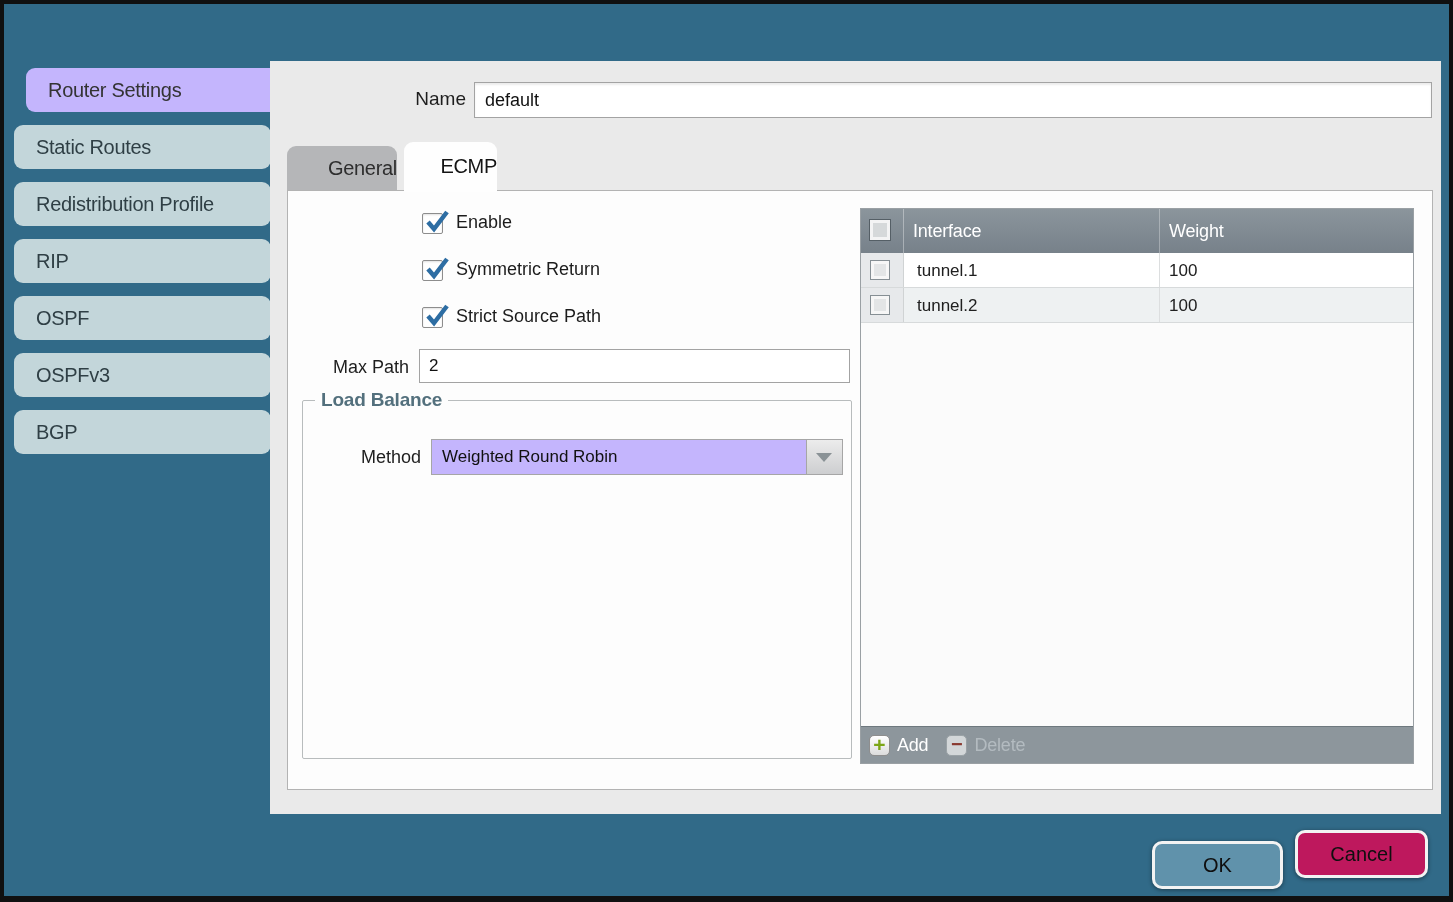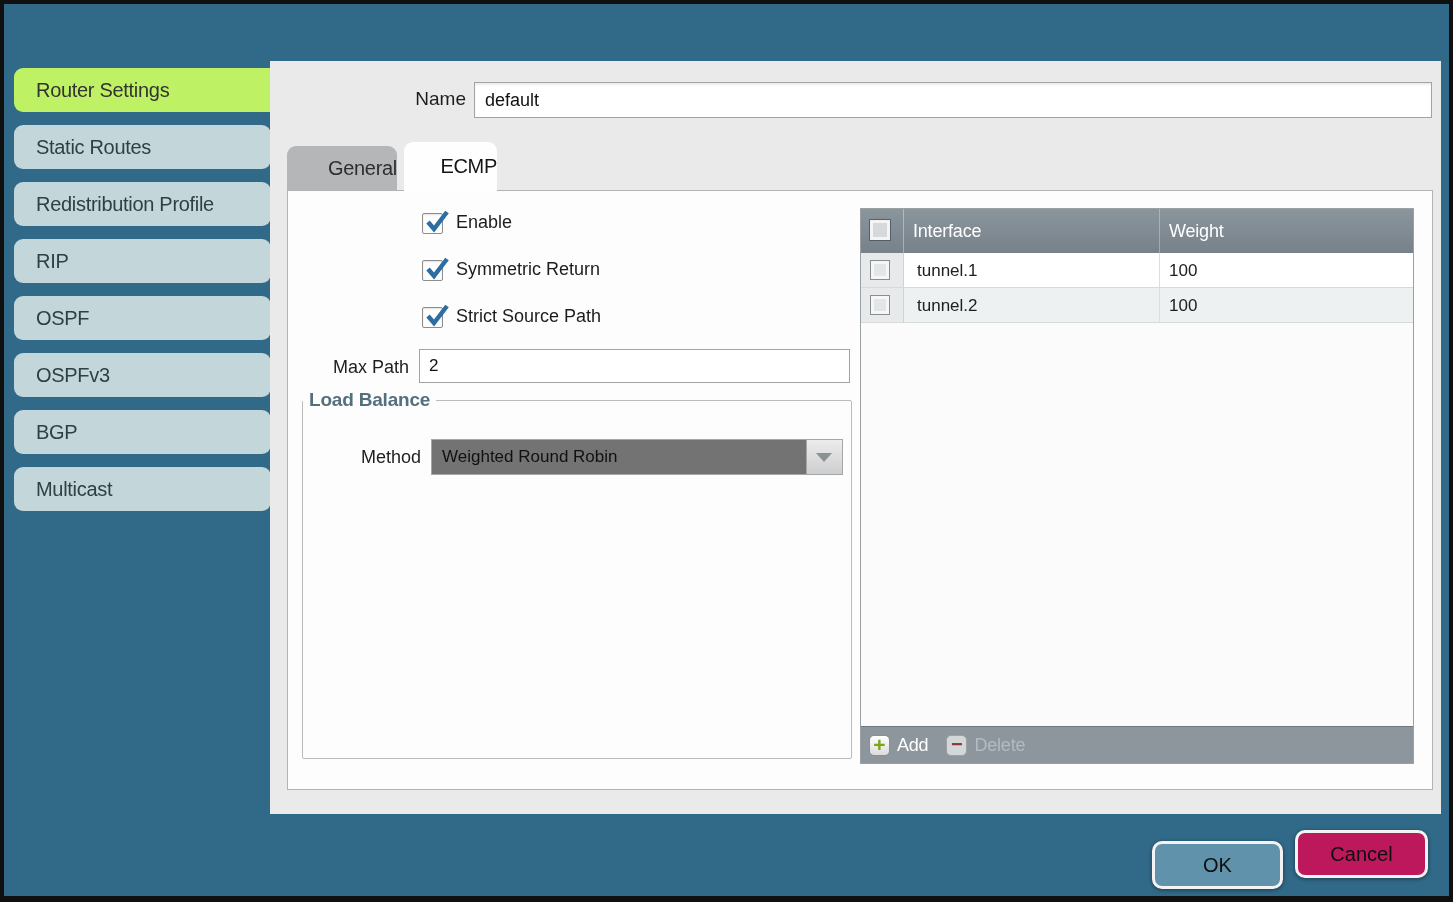--- a/index.html
+++ b/index.html
@@ -21,22 +21,22 @@
   .restore-ic { position:absolute; left:1415px; top:9px; width:26px; height:26px;
     border:3px solid #eeeeee; cursor:pointer; }
   .restore-ic .inner { position:absolute; left:4px; top:6px; width:11px; height:8px;
     background:#cfcfcf; }
 
   
   .side-tab { position:absolute; left:10px; width:257px; height:44px;
     background:#c3d6da; border-radius:9px; color:#2f3f45;
     font-size:20px; line-height:44px; padding-left:22px; cursor:pointer;
     letter-spacing:-0.3px; }
-  .side-tab.active { width:262px; background:#bef264; color:#333333;
-    border-radius:9px 0 0 9px; }
+  .side-tab.active { width:262px; background:#c4b5fd; color:#333333;
+    border-radius:9px 0 0 9px;margin-left:12px; }
 
   
   .panel { position:absolute; left:266px; top:57px; width:1171px; height:753px;
     background:#eaeaea; }
   .name-label { position:absolute; left:60px; top:27px; width:136px;
     text-align:right; font-size:19px; color:#1e1e1e; }
   .name-input { position:absolute; left:204px; top:21px; width:958px; height:36px;
     border:1px solid #a3a3a3; background:#fff; font-size:18px; padding:0 10px;
     box-shadow:inset 0 2px 2px rgba(0,0,0,.08);
     font-family:"Liberation Sans","DejaVu Sans",sans-serif; color:#111; }
@@ -62,26 +62,26 @@
 
   .maxpath-label { position:absolute; left:0; top:166px; width:121px;
     text-align:right; font-size:18px; color:#1e1e1e; }
   .maxpath-input { position:absolute; left:131px; top:158px; width:431px; height:34px;
     border:1px solid #a3a3a3; background:#fff; font-size:17px; padding:0 9px;
     font-family:"Liberation Sans","DejaVu Sans",sans-serif; color:#111; }
 
   
   fieldset.lb { position:absolute; left:14px; top:198px; width:550px; height:370px;
     border:1px solid #b8bcbd; border-radius:2px; background:transparent; }
-  fieldset.lb legend { margin-left:0; padding:0 6px; font-size:19px;
+  fieldset.lb legend { margin-left:12px; padding:0 6px; font-size:19px;
     font-weight:bold; color:#53707d; letter-spacing:-0.2px; }
   .method-label { position:absolute; left:10px; top:36px; width:108px;
     text-align:right; font-size:18px; color:#1e1e1e; }
   .method-select { position:absolute; left:128px; top:28px; width:412px; height:36px;
-    background:#737373; border:1px solid #a6a6a6; cursor:pointer; }
+    background:#c4b5fd; border:1px solid #a6a6a6; cursor:pointer; }
   .method-select .val { position:absolute; left:10px; top:0; line-height:34px;
     font-size:17px; color:#111; }
   .method-select .arrow-btn { position:absolute; right:0; top:0; width:36px;
     height:100%; background:linear-gradient(#ececec,#cdced0);
     border-left:1px solid #a6a6a6; }
   .method-select .arrow-btn i { position:absolute; left:9px; top:13px; width:0;
     height:0; border-left:8px solid transparent; border-right:8px solid transparent;
     border-top:9px solid #8a9296; }
 
   
@@ -134,21 +134,20 @@
 <div class="window">
 
 
   <div class="side-tab active" style="top:64px">Router Settings</div>
   <div class="side-tab" style="top:121px">Static Routes</div>
   <div class="side-tab" style="top:178px">Redistribution Profile</div>
   <div class="side-tab" style="top:235px">RIP</div>
   <div class="side-tab" style="top:292px">OSPF</div>
   <div class="side-tab" style="top:349px">OSPFv3</div>
   <div class="side-tab" style="top:406px">BGP</div>
-  <div class="side-tab" style="top:463px">Multicast</div>
 
   <div class="panel">
 
     <div class="name-label">Name</div>
     <input class="name-input" type="text" value="default" style="">
 
     <div class="tab general">General</div>
     <div class="tab ecmp">ECMP</div>
 
     <div class="pane">

